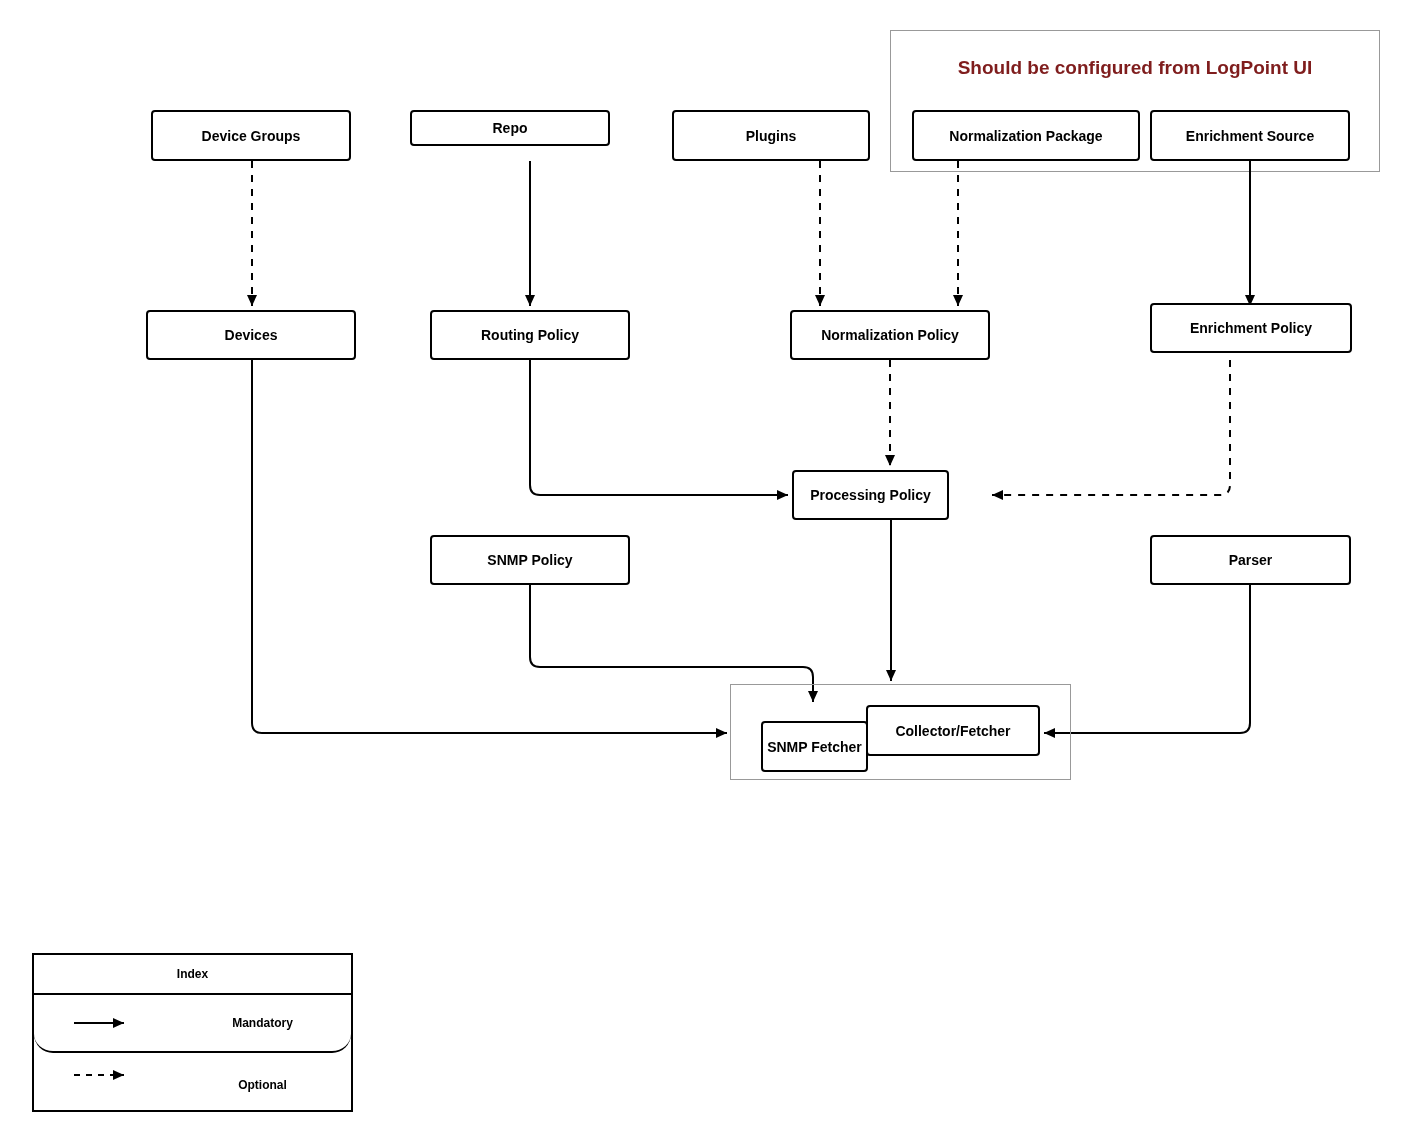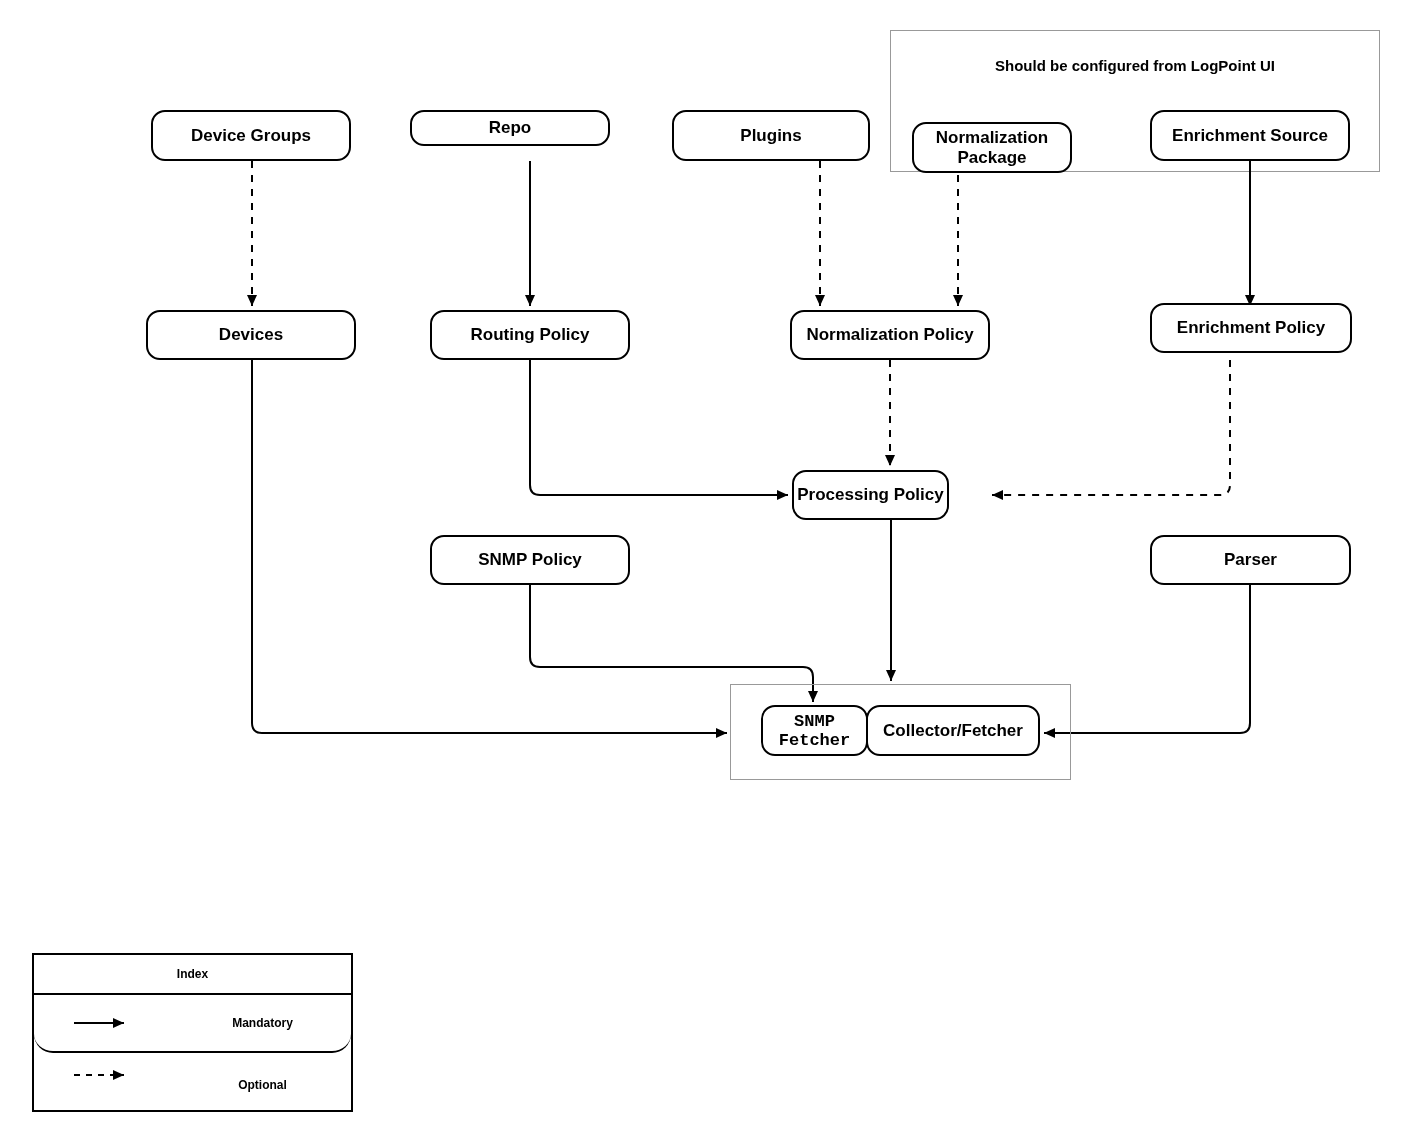--- a/index.html
+++ b/index.html
@@ -9,35 +9,35 @@
     background:#ffffff;
     font-family:"Liberation Sans", sans-serif;
     overflow:hidden;
   }
   svg.edges{position:absolute;left:0;top:0;z-index:1;}
   .node{
     position:absolute;z-index:3;
     box-sizing:border-box;
     background:#ffffff;
     border:2px solid #000000;
-    border-radius:14px;
+    border-radius:4px;
     display:flex;align-items:center;justify-content:center;
-    font-size:17px;font-weight:700;color:#000000;
+    font-size:14px;font-weight:700;color:#000000;
     text-align:center;
   }
   .group-box{
     position:absolute;z-index:0;
     box-sizing:border-box;
     border:1px solid #999999;
     background:#ffffff;
   }
   .group-title{
     position:absolute;left:0;right:0;top:26px;
     text-align:center;
-    font-size:15px;font-weight:700;color:#000000;
+    font-size:19px;font-weight:700;color:#7f1d1d;
   }
   .cluster-box{
     position:absolute;z-index:2;
     box-sizing:border-box;
     border:1px solid #999999;
     background:transparent;
   }
   .legend{
     position:absolute;z-index:3;
     box-sizing:border-box;
@@ -109,39 +109,39 @@
   </div>
 
   <div class="cluster-box" style="left:730px;top:684px;width:341px;height:96px;"></div>
 
   <div class="node" style="left:151px;top:110px;width:200px;height:51px;">Device Groups</div>
 
   <div class="node" style="left:410px;top:110px;width:200px;height:36px;">Repo</div>
 
   <div class="node" style="left:672px;top:110px;width:198px;height:51px;">Plugins</div>
 
-  <div class="node" style="left:912px;top:122px;width:160px;height:51px;">Normalization Package</div>
+  <div class="node" style="left:912px;top:110px;width:228px;height:51px;">Normalization Package</div>
 
   <div class="node" style="left:1150px;top:110px;width:200px;height:51px;">Enrichment Source</div>
 
   <div class="node" style="left:146px;top:310px;width:210px;height:50px;">Devices</div>
 
   <div class="node" style="left:430px;top:310px;width:200px;height:50px;">Routing Policy</div>
 
   <div class="node" style="left:790px;top:310px;width:200px;height:50px;">Normalization Policy</div>
 
   <div class="node" style="left:1150px;top:303px;width:202px;height:50px;">Enrichment Policy</div>
 
   <div class="node" style="left:792px;top:470px;width:157px;height:50px;">Processing Policy</div>
 
   <div class="node" style="left:430px;top:535px;width:200px;height:50px;">SNMP Policy</div>
 
   <div class="node" style="left:1150px;top:535px;width:201px;height:50px;">Parser</div>
 
-  <div class="node" style="left:761px;top:705px;width:107px;height:51px;z-index:4;font-family:Liberation Mono, monospace;">SNMP Fetcher</div>
+  <div class="node" style="left:761px;top:721px;width:107px;height:51px;z-index:4;">SNMP Fetcher</div>
 
   <div class="node" style="left:866px;top:705px;width:174px;height:51px;z-index:4;">Collector/Fetcher</div>
 
   <div class="legend" style="left:32px;top:953px;width:321px;height:159px;">
     <div class="legend-row legend-title-row" style="height:40px;text-align:center;">
       <span>Index</span>
     </div>
     <div class="legend-row" style="height:58px;border-radius:19px;">
       <svg class="legend-arrow" width="62" height="12" viewBox="0 0 62 12">
         <path d="M0,6 L50,6" stroke="#000000" stroke-width="2" fill="none" marker-end="url(#arrow)"></path>

